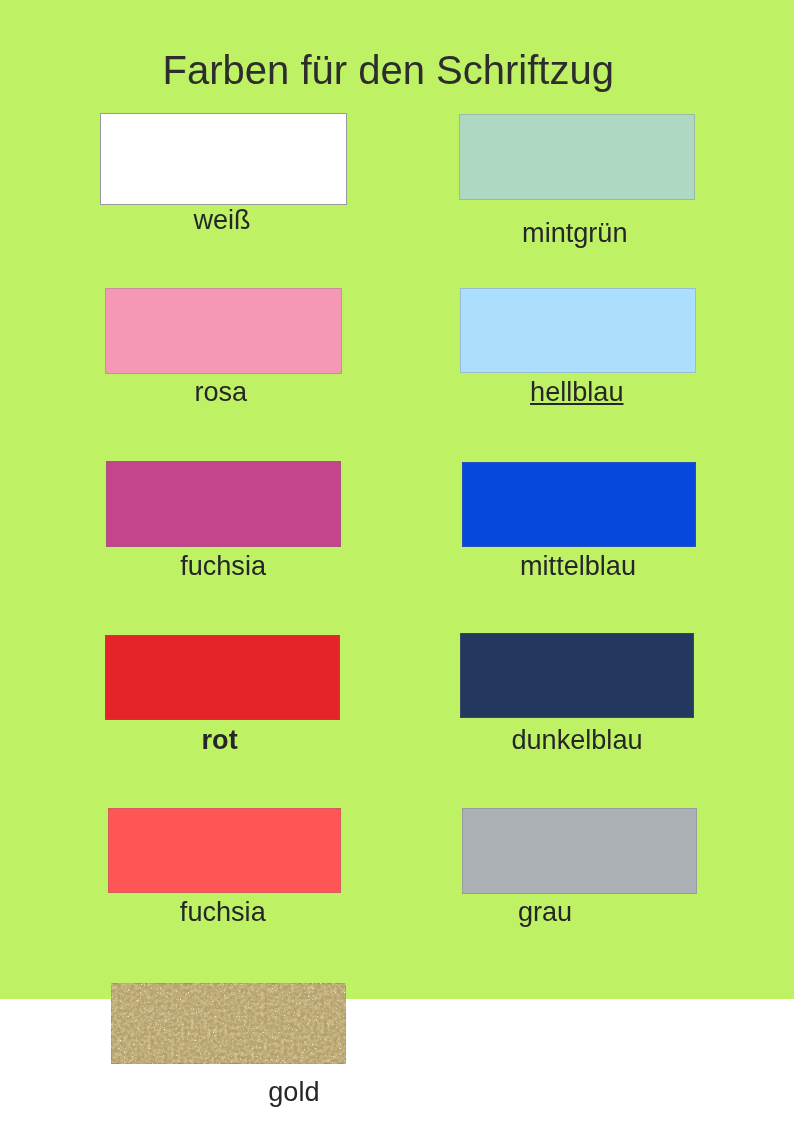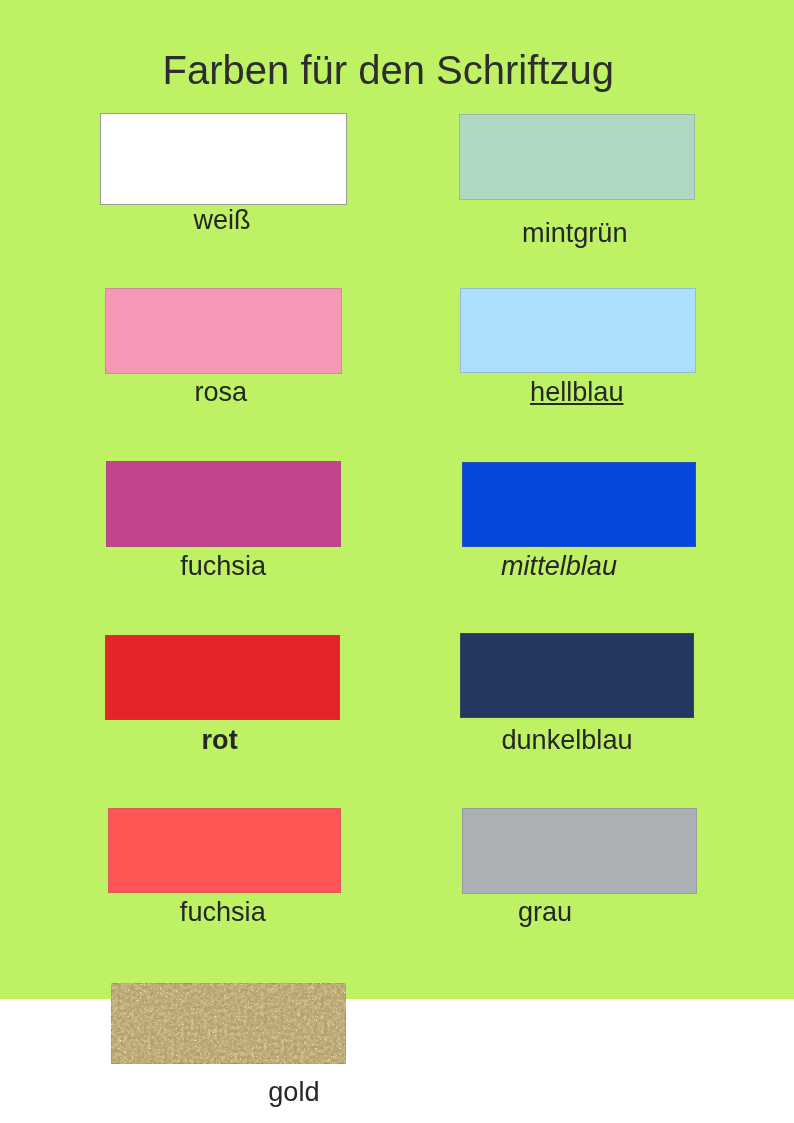--- a/index.html
+++ b/index.html
@@ -61,29 +61,29 @@
     <div class="swatch-chip edged" title="#acdffd" style="width: 236px; height: 85px; background: rgb(172, 223, 253);"></div>
   </div>
       <div class="swatch-label" style="left: 476.8px; top: 377px; width: 200px; text-decoration: underline;">hellblau</div>
       <div class="swatch-cell" style="left: 106px; top: 461px; width: 235px; height: 86px;">
     <div class="swatch-chip edged" title="#c5458c" style="width: 235px; height: 86px; background: rgb(197, 69, 140);"></div>
   </div>
       <div class="swatch-label" style="left: 123.1px; top: 551px; width: 200px;">fuchsia</div>
       <div class="swatch-cell" style="left: 462px; top: 462px; width: 234px; height: 85px;">
     <div class="swatch-chip edged" title="#0647dd" style="width: 234px; height: 85px; background: rgb(6, 71, 221);"></div>
   </div>
-      <div class="swatch-label" style="left: 459px; top: 551px; width: 200px; font-style: italic;">mittelblau</div>
+      <div class="swatch-label" style="left: 478px; top: 551px; width: 200px;">mittelblau</div>
       <div class="swatch-cell" style="left: 105px; top: 635px; width: 235px; height: 85px;">
     <div class="swatch-chip edged" title="#e52429" style="width: 235px; height: 85px; background: rgb(229, 36, 41);"></div>
   </div>
       <div class="swatch-label" style="left: 119.6px; top: 725px; width: 200px; font-weight: bold;">rot</div>
       <div class="swatch-cell" style="left: 460px; top: 633px; width: 234px; height: 85px;">
     <div class="swatch-chip edged" title="#24375f" style="width: 234px; height: 85px; background: rgb(36, 55, 95);"></div>
   </div>
-      <div class="swatch-label" style="left: 467px; top: 725px; width: 200px;">dunkelblau</div>
+      <div class="swatch-label" style="left: 477px; top: 725px; width: 200px;">dunkelblau</div>
       <div class="swatch-cell" style="left: 108px; top: 808px; width: 233px; height: 85px;">
     <div class="swatch-chip edged" title="#ff5555" style="width: 233px; height: 85px; background: rgb(255, 85, 85);"></div>
   </div>
       <div class="swatch-label" style="left: 122.8px; top: 897px; width: 200px;">fuchsia</div>
       <div class="swatch-cell" style="left: 462px; top: 808px; width: 235px; height: 86px;">
     <div class="swatch-chip edged" title="#abb0b4" style="width: 235px; height: 86px; background: rgb(171, 176, 180);"></div>
   </div>
       <div class="swatch-label" style="left: 445px; top: 897px; width: 200px;">grau</div>
       <div class="swatch-cell" style="left: 111px; top: 983px; width: 235px; height: 81px;">
     <div class="swatch-chip glitter edged" title="#b3a06c" style="width: 235px; height: 81px; background: rgb(179, 160, 108);"></div>

